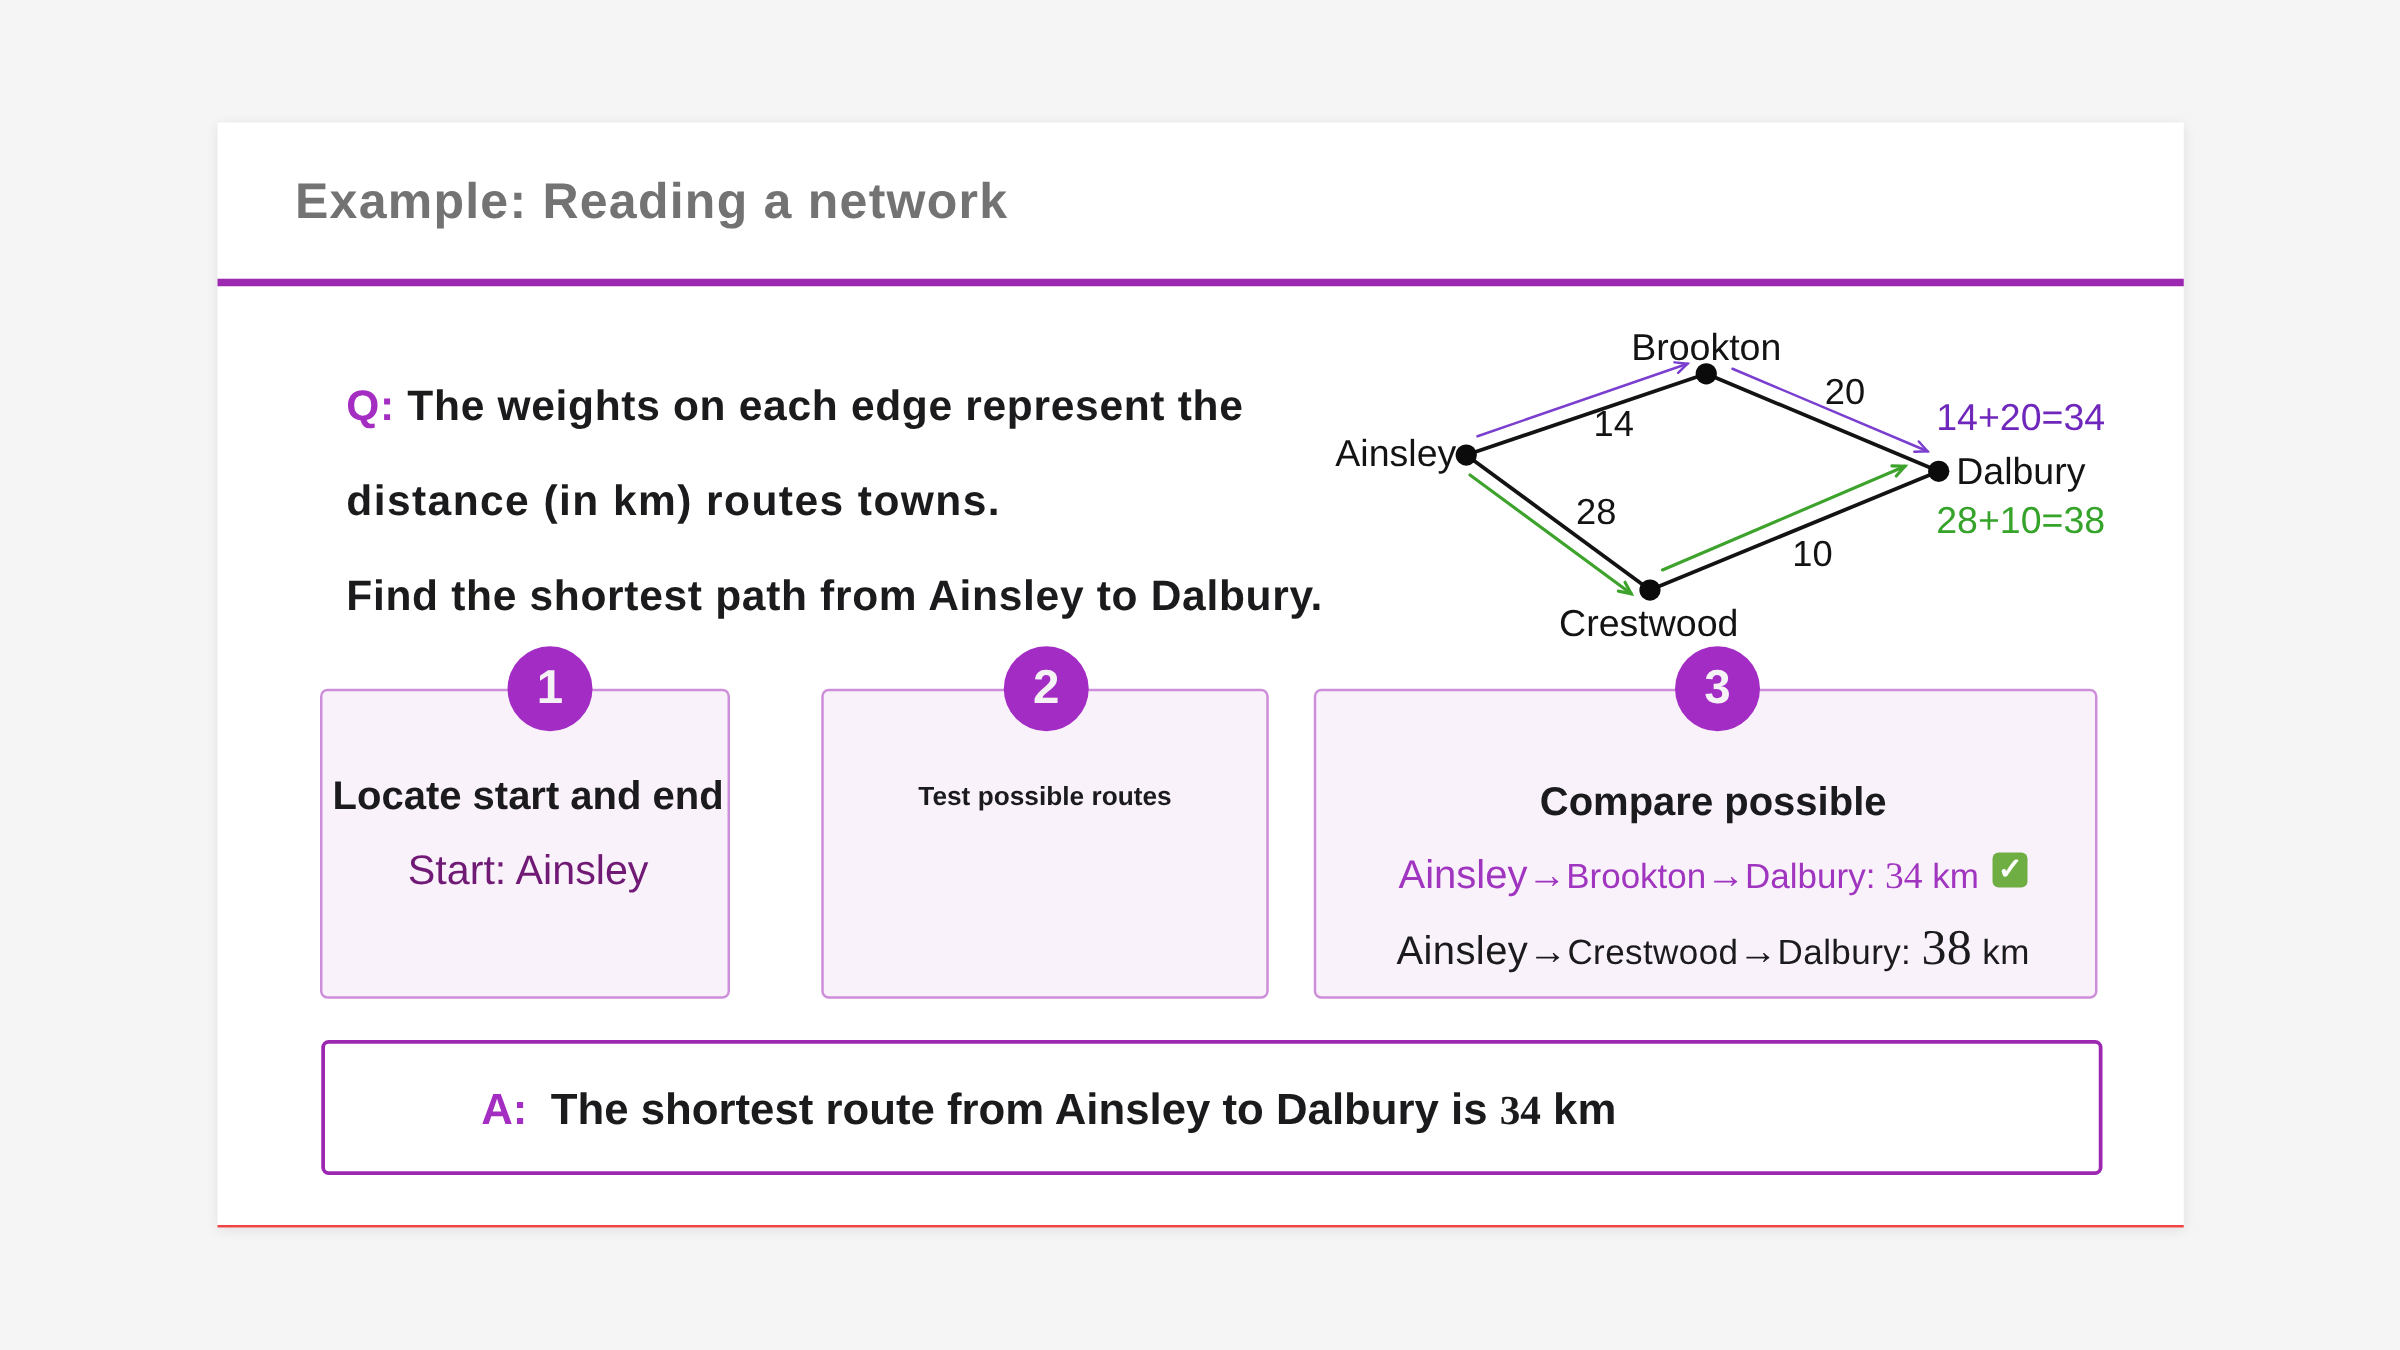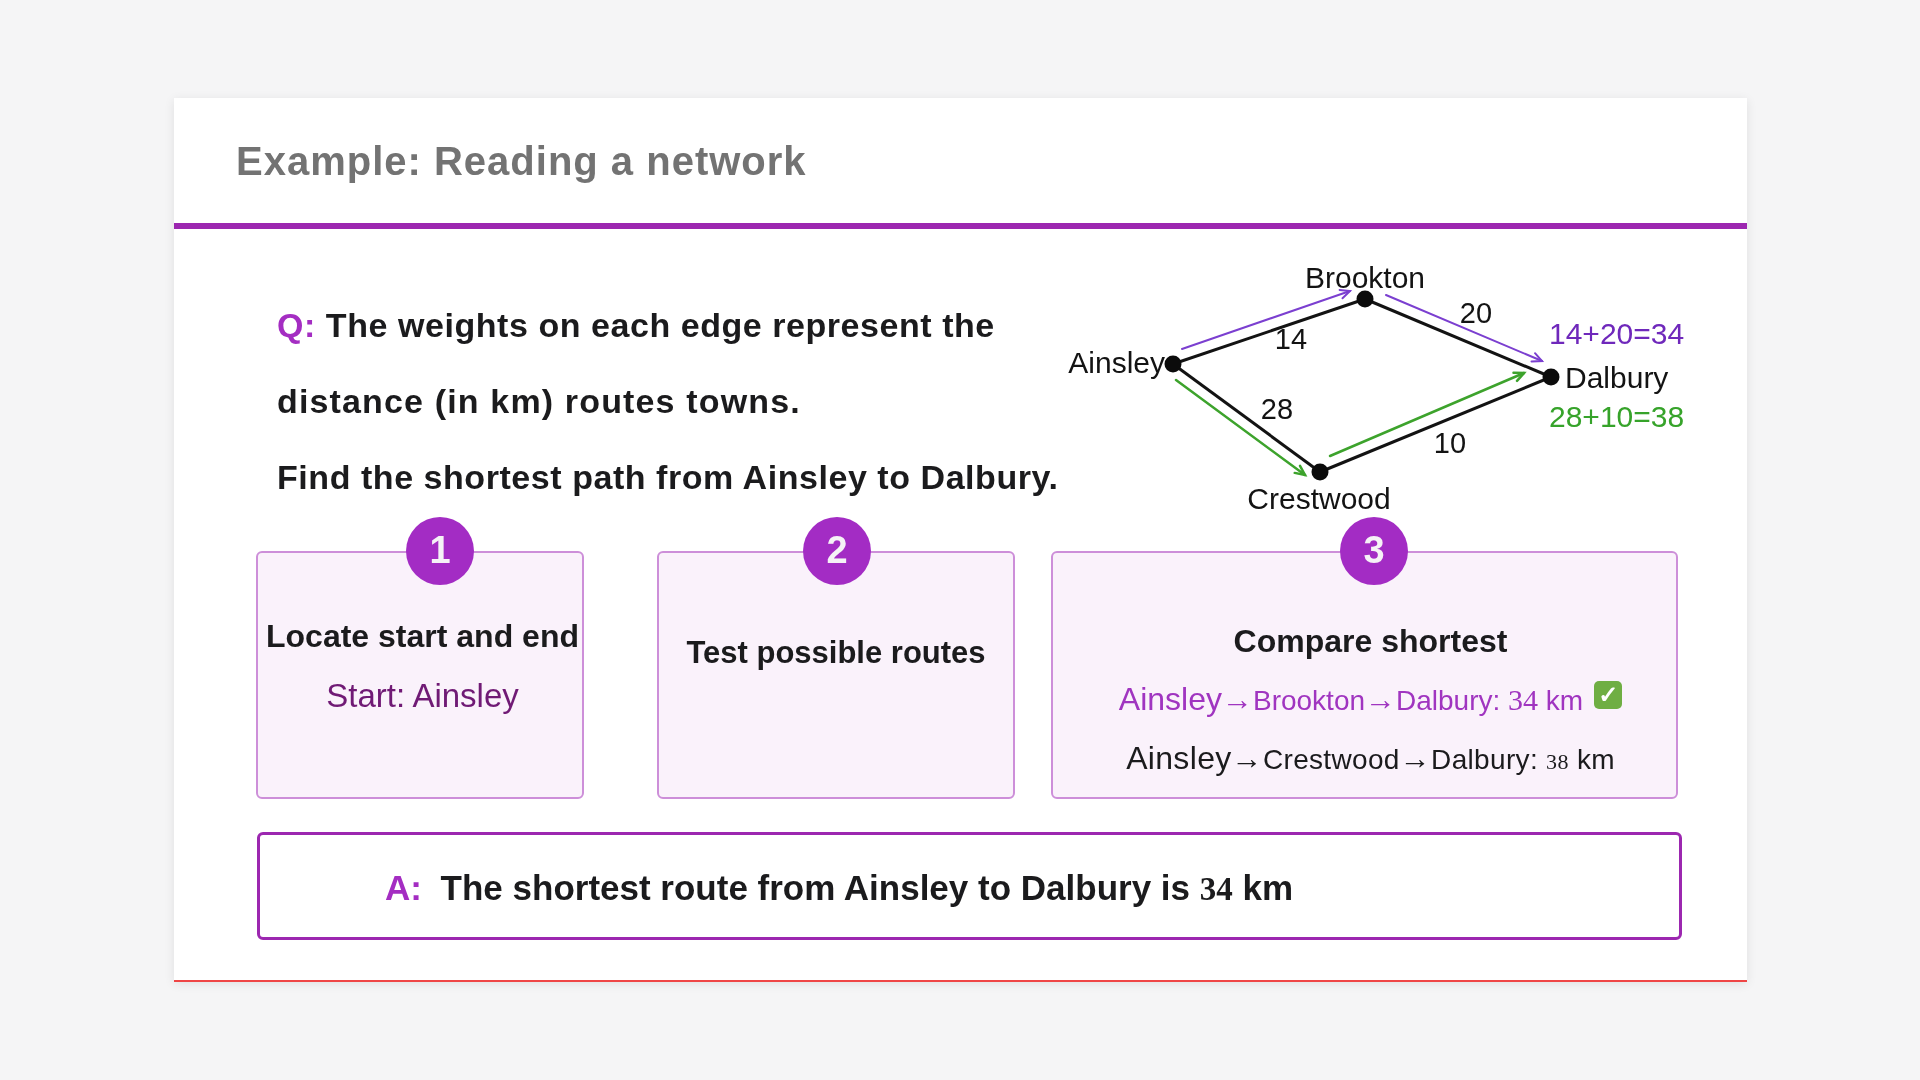--- a/index.html
+++ b/index.html
@@ -74,25 +74,25 @@
       <text x="1549" y="344" fill="#6f28bb">14+20=34</text>
       <text x="1549" y="426.5" fill="#36a32a">28+10=38</text>
     </g>
   </svg>
 
   <div class="stepbox b1">
     <div class="bline btitle" style="top:67px;">Locate start and end</div>
     <div class="bline bbody" style="top:126px;">Start: Ainsley</div>
   </div>
   <div class="stepbox b2">
-    <div class="bline btitle" style="top:69px; font-size:31px;margin-top:15px;">Test possible routes</div>
+    <div class="bline btitle" style="top:69px; font-size:21px;">Test possible routes</div>
   </div>
   <div class="stepbox b3">
-    <div class="bline btitle" style="top:72px;">Compare shortest</div>
+    <div class="bline btitle" style="top:72px;">Compare possible</div>
     <div class="bline route route1" style="top:126px;">Ainsley<span style="font-size:28px;"><span class="arw">→</span>Brookton<span class="arw">→</span>Dalbury: <span class="serif" style="font-size:30px;">34</span> km</span><span class="check">✓</span></div>
-    <div class="bline route" style="top:185px; letter-spacing:0.33px;">Ainsley<span style="font-size:28px;"><span class="arw">→</span>Crestwood<span class="arw">→</span>Dalbury: <span class="serif" style="font-size:22px;">38</span> km</span></div>
+    <div class="bline route" style="top:185px; letter-spacing:0.33px;">Ainsley<span style="font-size:28px;"><span class="arw">→</span>Crestwood<span class="arw">→</span>Dalbury: <span class="serif" style="font-size:40px;">38</span> km</span></div>
   </div>
   <div class="circ" style="left:406px;">1</div>
   <div class="circ" style="left:803px;">2</div>
   <div class="circ" style="left:1340px;">3</div>
 
   <div class="ansbox"></div>
   <div class="ansline"><span class="purple">A:</span><span style="display:inline-block;width:9px;"></span> The shortest route from Ainsley to Dalbury is <span class="serif" style="font-size:33px; font-weight:bold;">34</span> km</div>
 
 </body></html>

